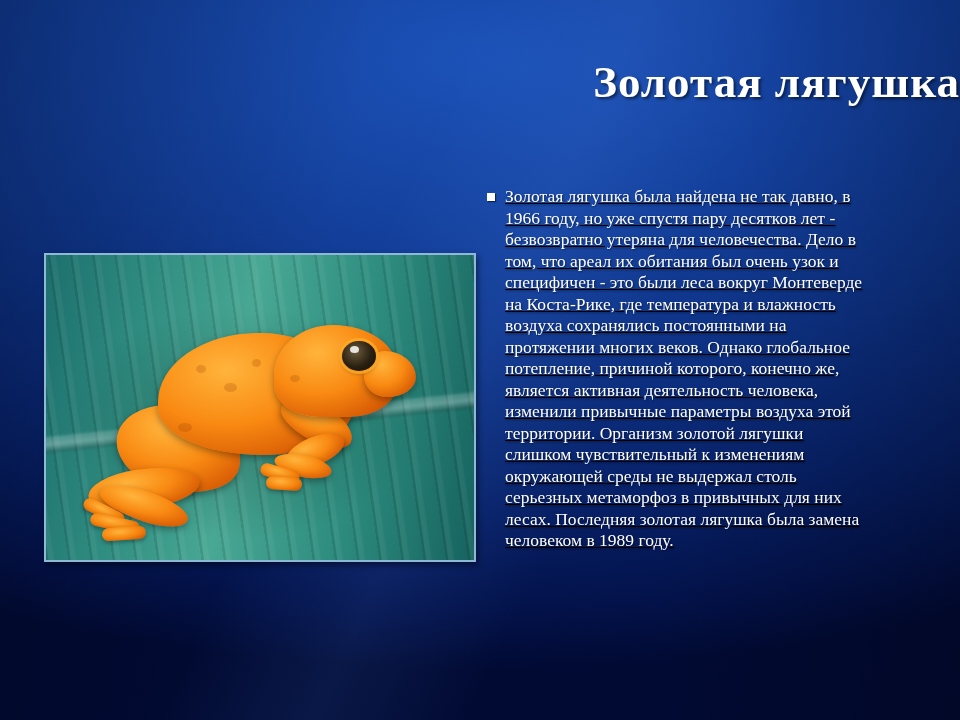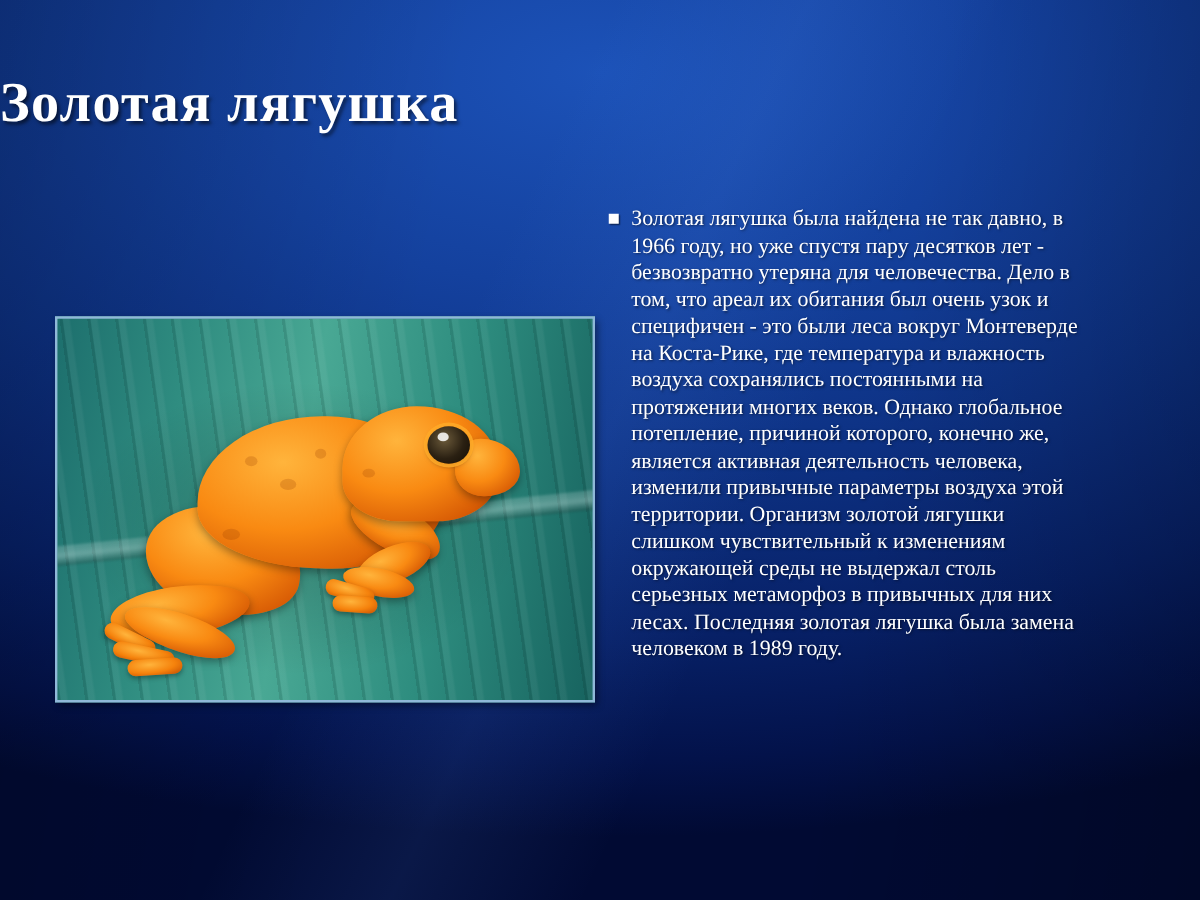--- a/index.html
+++ b/index.html
@@ -27,21 +27,21 @@
     background:
       linear-gradient(115deg, rgba(255,255,255,0.00) 38%, rgba(90,150,255,0.10) 50%, rgba(255,255,255,0.00) 62%),
       linear-gradient(100deg, rgba(0,0,0,0.18) 0%, rgba(0,0,0,0.0) 35%, rgba(0,0,0,0.0) 70%, rgba(0,0,0,0.22) 100%);
     pointer-events: none;
   }
   .title {
     position: absolute;
     top: 56px;
     left: 0;
     width: 960px;
-    text-align: left;
+    text-align: right;
     color: #ffffff;
     font-family: "Liberation Serif", serif;
     font-size: 45px;
     font-weight: bold;
     letter-spacing: 1px;
     text-shadow: 2px 2px 3px rgba(0,0,0,0.55);
   }
 
   
   .photo-frame {
@@ -153,22 +153,23 @@
   .frog-speckle {
     position: absolute;
     background: rgba(150,60,0,0.22);
     border-radius: 50%;
   }
 
   
   .content {
     position: absolute;
     left: 487px;
-    top: 164px;
+    top: 186px;
     width: 386px;
+    text-decoration: underline;
   }
   .bullet-row {
     display: flex;
     align-items: flex-start;
     color: #ffffff;
     font-family: "Liberation Serif", serif;
     font-size: 17.5px;
     line-height: 21.5px;
     text-shadow: 1px 1px 2px rgba(0,0,0,0.5);
   }

